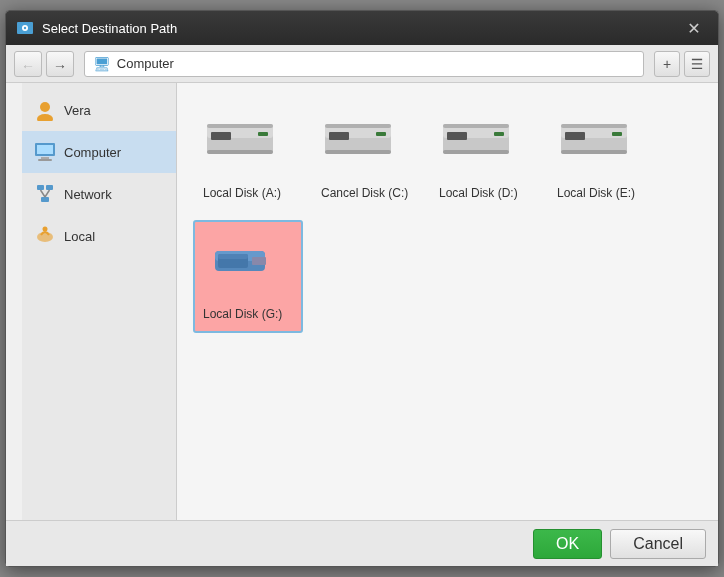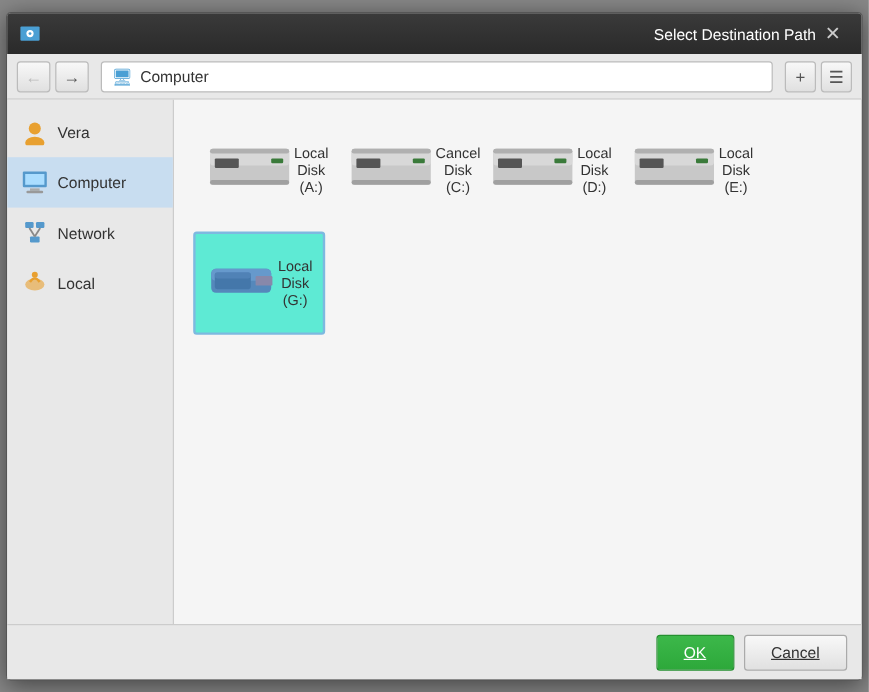--- a/index.html
+++ b/index.html
@@ -43,21 +43,20 @@
       justify-content: center;
     }
     .title-bar-icon svg {
       width: 18px;
       height: 18px;
     }
     .title-bar-text {
       flex: 1;
       font-size: 13px;
       font-weight: normal;
-      text-align: right;
     }
     .title-bar-close {
       width: 28px;
       height: 24px;
       display: flex;
       align-items: center;
       justify-content: center;
       cursor: pointer;
       border-radius: 2px;
       color: #ccc;
@@ -125,25 +124,26 @@
       color: #555;
     }
     
     .content {
       display: flex;
       flex: 1;
       overflow: hidden;
     }
     
     .sidebar {
-      width: 139px;
+      width: 155px;
       background: #e8e8e8;
       border-right: 1px solid #ccc;
       flex-shrink: 0;
       padding-top: 6px;
+      margin-left: 16px;
     }
     .sidebar-item {
       display: flex;
       align-items: center;
       padding: 10px 12px;
       cursor: pointer;
       gap: 8px;
       color: #333;
       font-size: 13px;
     }
@@ -164,30 +164,31 @@
       background: #f5f5f5;
       overflow: auto;
       padding: 16px;
       display: flex;
       flex-wrap: wrap;
       align-content: flex-start;
       gap: 8px;
     }
     .disk-item {
       display: flex;
-      flex-direction: row;
-      align-items: center;
+      flex-direction: column;
+      align-items: flex-start;
       width: 110px;
       padding: 10px 8px;
       cursor: pointer;
       border-radius: 3px;
       border: 2px solid transparent;
+      gap: 13px;
     }
     .disk-item.selected {
-      background: #5eead4;
+      background: #fca5a5;
       border: 2px solid #7db9e0;
     }
     .disk-icon {
       width: 74px;
       height: 54px;
       margin-bottom: 8px;
       display: flex;
       align-items: center;
       justify-content: center;
     }
@@ -207,23 +208,22 @@
       gap: 8px;
       height: 46px;
       flex-shrink: 0;
     }
     .btn {
       height: 30px;
       padding: 0 22px;
       border: 1px solid;
       border-radius: 3px;
       cursor: pointer;
-      font-size: 13px;
+      font-size: 16px;
       font-weight: 500;
-      text-decoration: underline;
     }
     .btn-ok {
       background: linear-gradient(to bottom, #3cb84a, #2da83a);
       color: white;
       border-color: #259030;
     }
     .btn-cancel {
       background: linear-gradient(to bottom, #f8f8f8, #e0e0e0);
       color: #333;
       border-color: #aaa;

